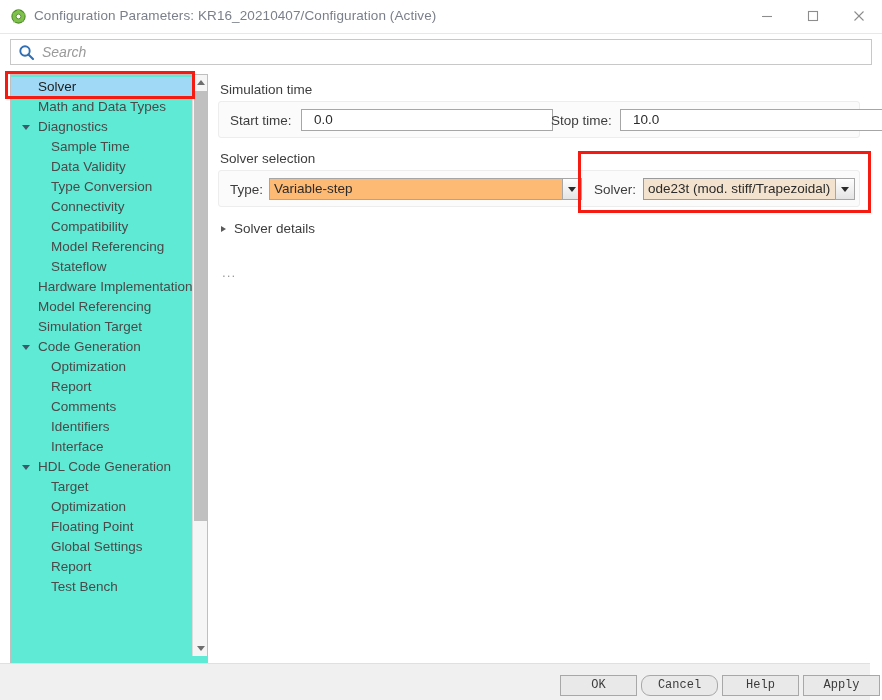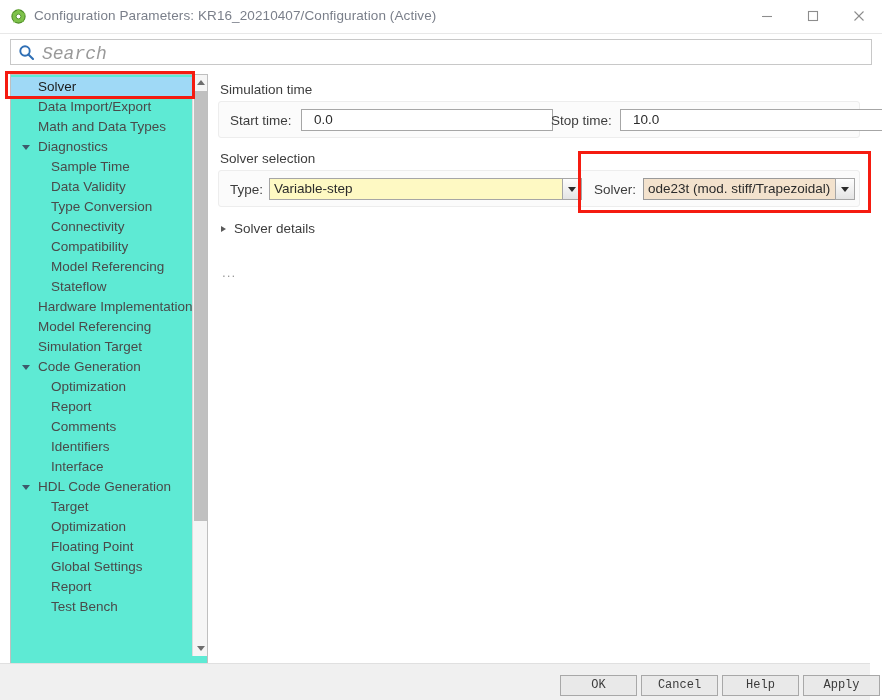--- a/index.html
+++ b/index.html
@@ -60,24 +60,24 @@
     border: 1px solid #c8c8c8;
   }
   .search-icon {
     position: absolute;
     left: 7px; top: 4px;
     width: 17px; height: 17px;
   }
   .search-placeholder {
     position: absolute;
     left: 31px; top: 4px;
-    font-size: 18px;
+    font-size: 14px;
     font-style: italic;
     color: #9a9a9a;
-    font-family: Liberation Mono, monospace;
+    font-family: Liberation Sans, sans-serif;
   }
 
   
   .tree-panel {
     position: absolute;
     left: 10px; top: 74px;
     width: 198px; height: 647px;
     box-sizing: border-box;
     background: #5eead4;
     border: 1px solid #bfbfbf;
@@ -197,21 +197,21 @@
   }
   .combo {
     position: absolute;
     box-sizing: border-box;
     height: 22px;
     display: flex;
   }
   .combo-text {
     flex: 1;
     box-sizing: border-box;
-    background: #fef9c3;
+    background: #fdba74;
     border: 1px solid #a6a6a6;
     border-right: none;
     font-size: 13.5px;
     color: #2b2b2b;
     line-height: 20px;
     padding-left: 4px;
     white-space: nowrap;
     overflow: hidden;
   }
   .combo-text.edited {
@@ -283,21 +283,21 @@
     background: #e9e9e9;
     border: 1px solid #a8a8a8;
     font-family: "Liberation Mono", monospace;
     font-size: 12px;
     color: #3b3b3b;
     text-align: center;
     line-height: 19px;
     cursor: default;
   }
   .fbtn-ok { left: 560px; }
-  .fbtn-cancel { left: 641px; }
+  .fbtn-cancel { left: 641px; border-radius: 9px; }
   .fbtn-help { left: 722px; }
   .fbtn-apply { left: 803px; }
 </style>
 </head>
 <body>
 
 <div class="titlebar">
   <span class="tb-icon">
     <svg width="17" height="17" viewBox="0 0 17 17">
       <circle cx="8.5" cy="8.5" r="6.6" fill="#7ec24a" stroke="#4e8a28" stroke-width="1.1"></circle>
@@ -338,23 +338,20 @@
   </span>
   <div class="search-placeholder">Search</div>
 </div>
 
 <div class="tree-panel">
   <div class="tree-list" id="tree-list">
       <div class="tree-item lvl0 selected">
         <span class="tree-label">Solver</span>
       </div>
       <div class="tree-item lvl0">
-        <span class="tree-label">Data Import/Export</span>
-      </div>
-      <div class="tree-item lvl0">
         <span class="tree-label">Math and Data Types</span>
       </div>
       <div class="tree-item lvl0">
         <span class="tw open"></span>
         <span class="tree-label">Diagnostics</span>
       </div>
       <div class="tree-item lvl1">
         <span class="tree-label">Sample Time</span>
       </div>
       <div class="tree-item lvl1">

